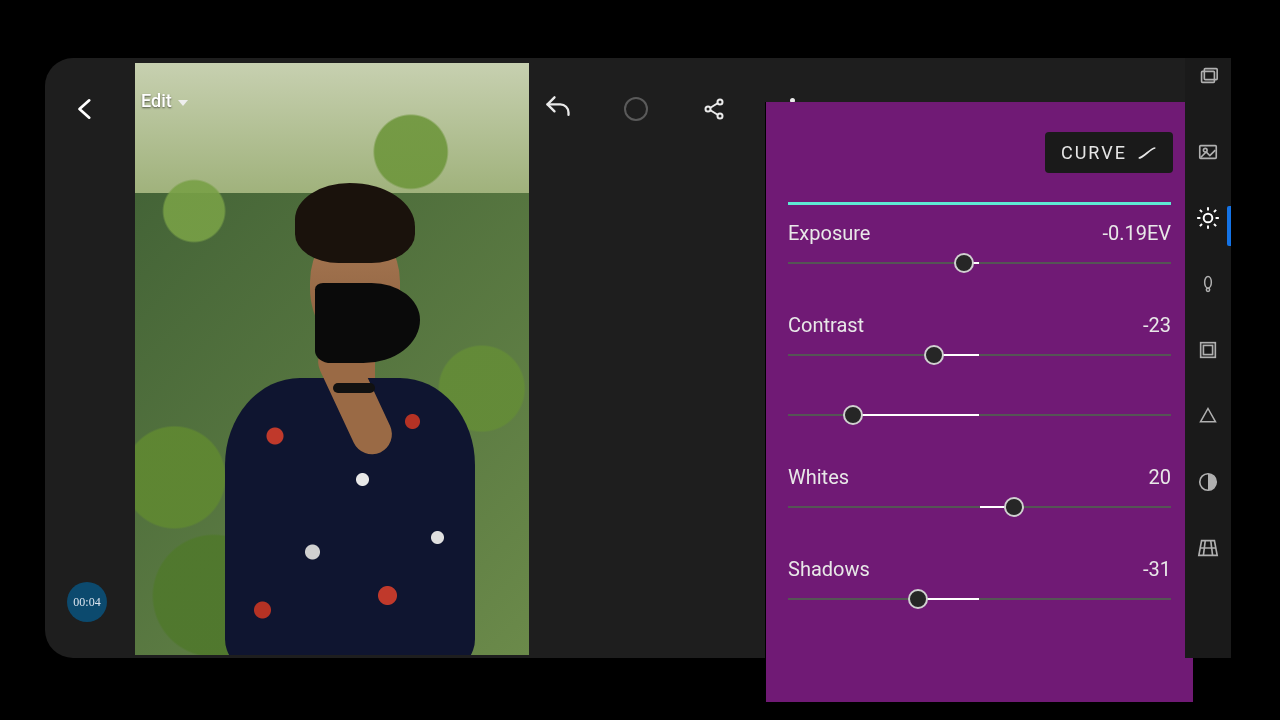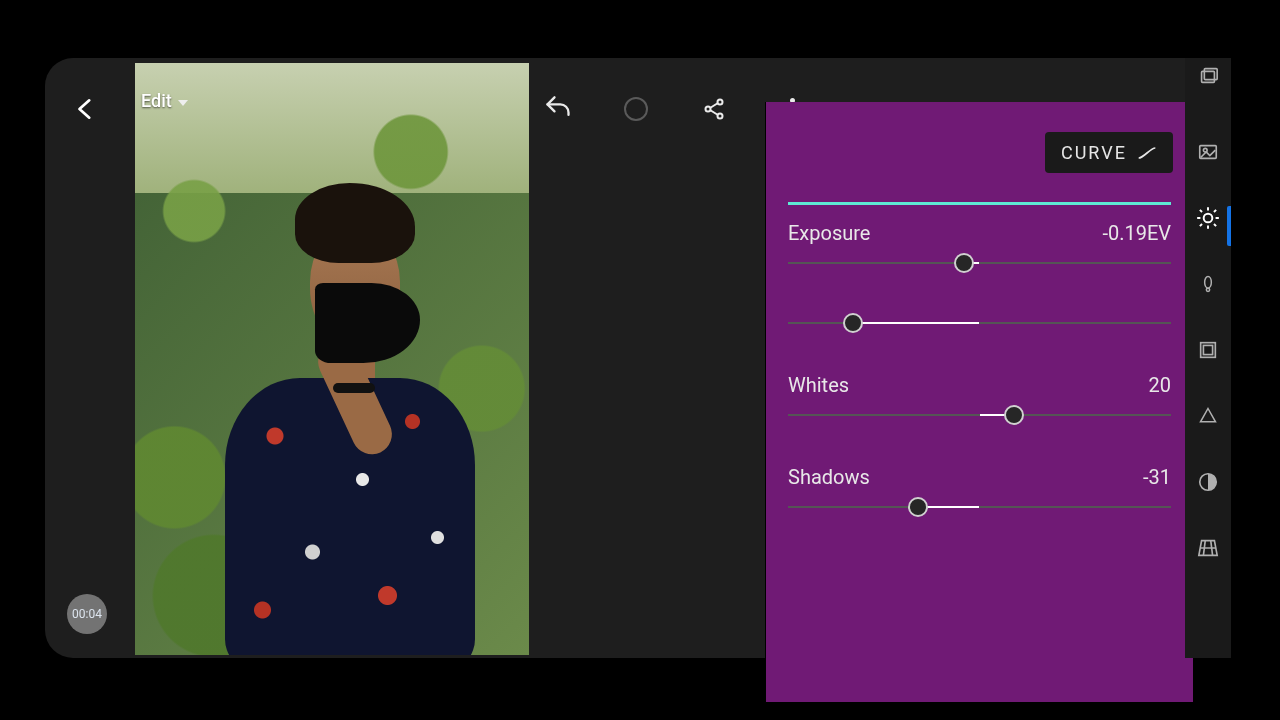--- a/index.html
+++ b/index.html
@@ -34,21 +34,21 @@
         radial-gradient(circle at 20% 20%, #c0392b 0 8px, transparent 9px),
         radial-gradient(circle at 55% 35%, #e8e8e8 0 6px, transparent 7px),
         radial-gradient(circle at 75% 15%, #b53224 0 7px, transparent 8px),
         radial-gradient(circle at 35% 60%, #d0d0d0 0 7px, transparent 8px),
         radial-gradient(circle at 65% 75%, #c0392b 0 9px, transparent 10px),
         radial-gradient(circle at 15% 80%, #b53224 0 8px, transparent 9px),
         radial-gradient(circle at 85% 55%, #e0e0e0 0 6px, transparent 7px);
       border-radius:30% 30% 10% 10%;}
   .arm { position:absolute; left:120px; top:155px; width:40px; height:120px; background:#9a6a45; border-radius:20px; transform:rotate(-25deg);}
   .bracelet { position:absolute; left:118px; top:200px; width:42px; height:10px; background:#111; border-radius:5px;}
-  .timer { position:absolute; left:22px; bottom:24px; width:40px; height:40px; border-radius:50%; background:#737373; color:#dce4ee; font-size:12px; display:flex; align-items:center; justify-content:center;}
+  .timer { position:absolute; left:22px; bottom:36px; width:40px; height:40px; border-radius:50%; background:#0c4a6e; color:#dce4ee; font-size:12px; display:flex; align-items:center; justify-content:center;font-family:Liberation Serif, serif;}
   
   .panel { position:absolute; right:32px; top:0; width:428px; height:600px; background:#701a75; border-left:1px solid #000;margin-top:44px;}
   .curve-btn { position:absolute; right:20px; top:30px; background:#1a1a1a; color:#e6e6e6; font-size:18px; letter-spacing:2px; padding:10px 16px; border-radius:4px; display:flex; gap:10px; align-items:center; cursor:pointer;}
   .curve-glyph { width:20px; height:14px;}
   .sliders { position:absolute; left:22px; right:22px; top:100px; display:flex; flex-direction:column; gap:30px; padding-top:6px; border-top:3px solid #5eead4;}
   .srow { display:flex; flex-direction:column; gap:8px; padding-top:10px;}
   .srow .lab { display:flex; justify-content:space-between; color:#e8e8e8; font-size:20px;}
   .srow .val { color:#e8e8e8;}
   .track { position:relative; height:20px; display:flex; align-items:center; cursor:pointer;}
   .line { position:absolute; left:0; right:0; height:2px; background:#555;}
@@ -130,20 +130,31 @@
             <span>Exposure</span>
             <span class="val">-0.19EV</span>
           </div>
           <div class="track">
             <div class="line"></div>
             <div class="fill" style="left: 46%; width: 4%;"></div>
             <div class="knob" style="left: 46%;"></div>
           </div>
         </div>
         <div class="srow">
+          <div class="lab">
+            <span>Contrast</span>
+            <span class="val">-23</span>
+          </div>
+          <div class="track">
+            <div class="line"></div>
+            <div class="fill" style="left: 38%; width: 12%;"></div>
+            <div class="knob" style="left: 38%;"></div>
+          </div>
+        </div>
+        <div class="srow">
           <div class="track">
             <div class="line"></div>
             <div class="fill" style="left: 17%; width: 33%;"></div>
             <div class="knob" style="left: 17%;"></div>
           </div>
         </div>
         <div class="srow">
           <div class="lab">
             <span>Whites</span>
             <span class="val">20</span>

